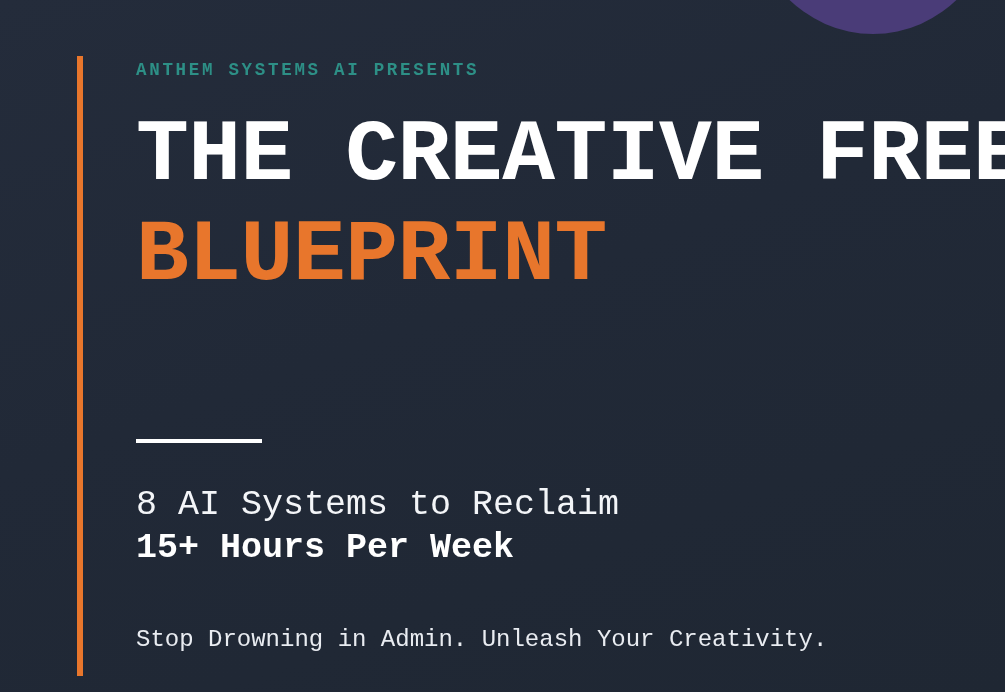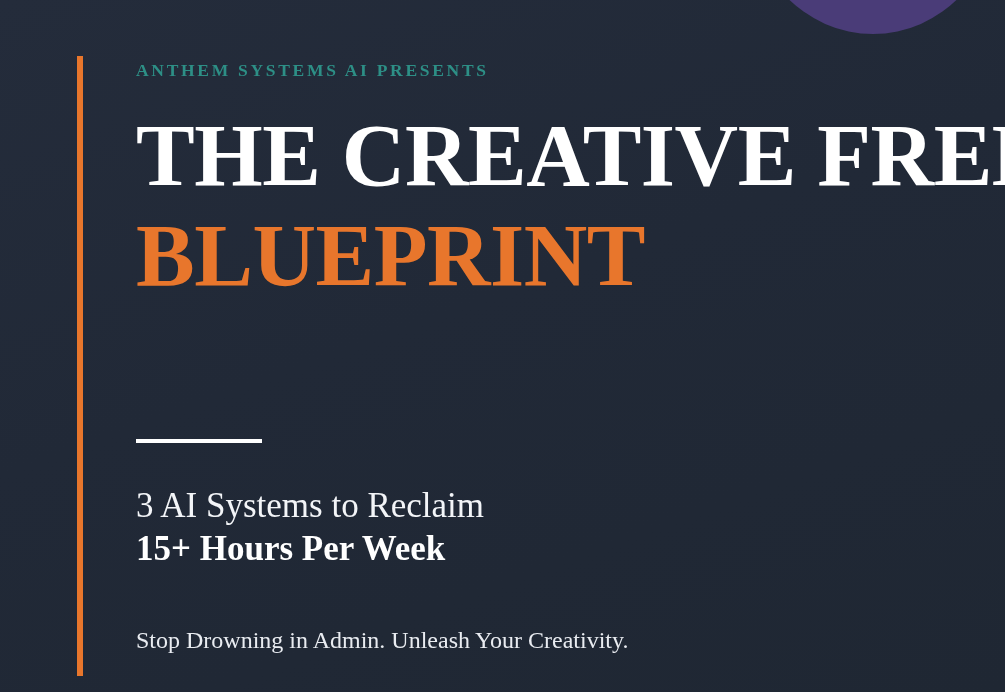--- a/index.html
+++ b/index.html
@@ -7,21 +7,21 @@
     margin: 0;
     padding: 0;
     background: #212937;
   }
   .slide {
     position: relative;
     width: 1005px;
     height: 692px;
     background: linear-gradient(160deg, #242c3b 0%, #212937 45%, #1f2733 100%);
     overflow: hidden;
-    font-family: Liberation Serif, serif;
+    font-family: Liberation Mono, monospace;
     -webkit-font-smoothing: antialiased;
   }
 
   
   .deco-circle {
     position: absolute;
     top: -232px;
     left: 748px;
     width: 250px;
     height: 266px;
@@ -131,20 +131,20 @@
 
     <h1 class="headline">
       <span class="line">THE CREATIVE</span>
       <span class="line">FREEDOM</span>
       <span class="line-accent">BLUEPRINT</span>
     </h1>
 
     <div class="rule"></div>
 
     <h2 class="subhead">
-      <span>3 AI Systems to Reclaim</span>
+      <span>8 AI Systems to Reclaim</span>
       <span class="strong">15+ Hours Per Week</span>
     </h2>
 
     <div class="tagline">Stop Drowning in Admin. Unleash Your Creativity.</div>
 
   </div>
 </div>
 
 </body></html>

